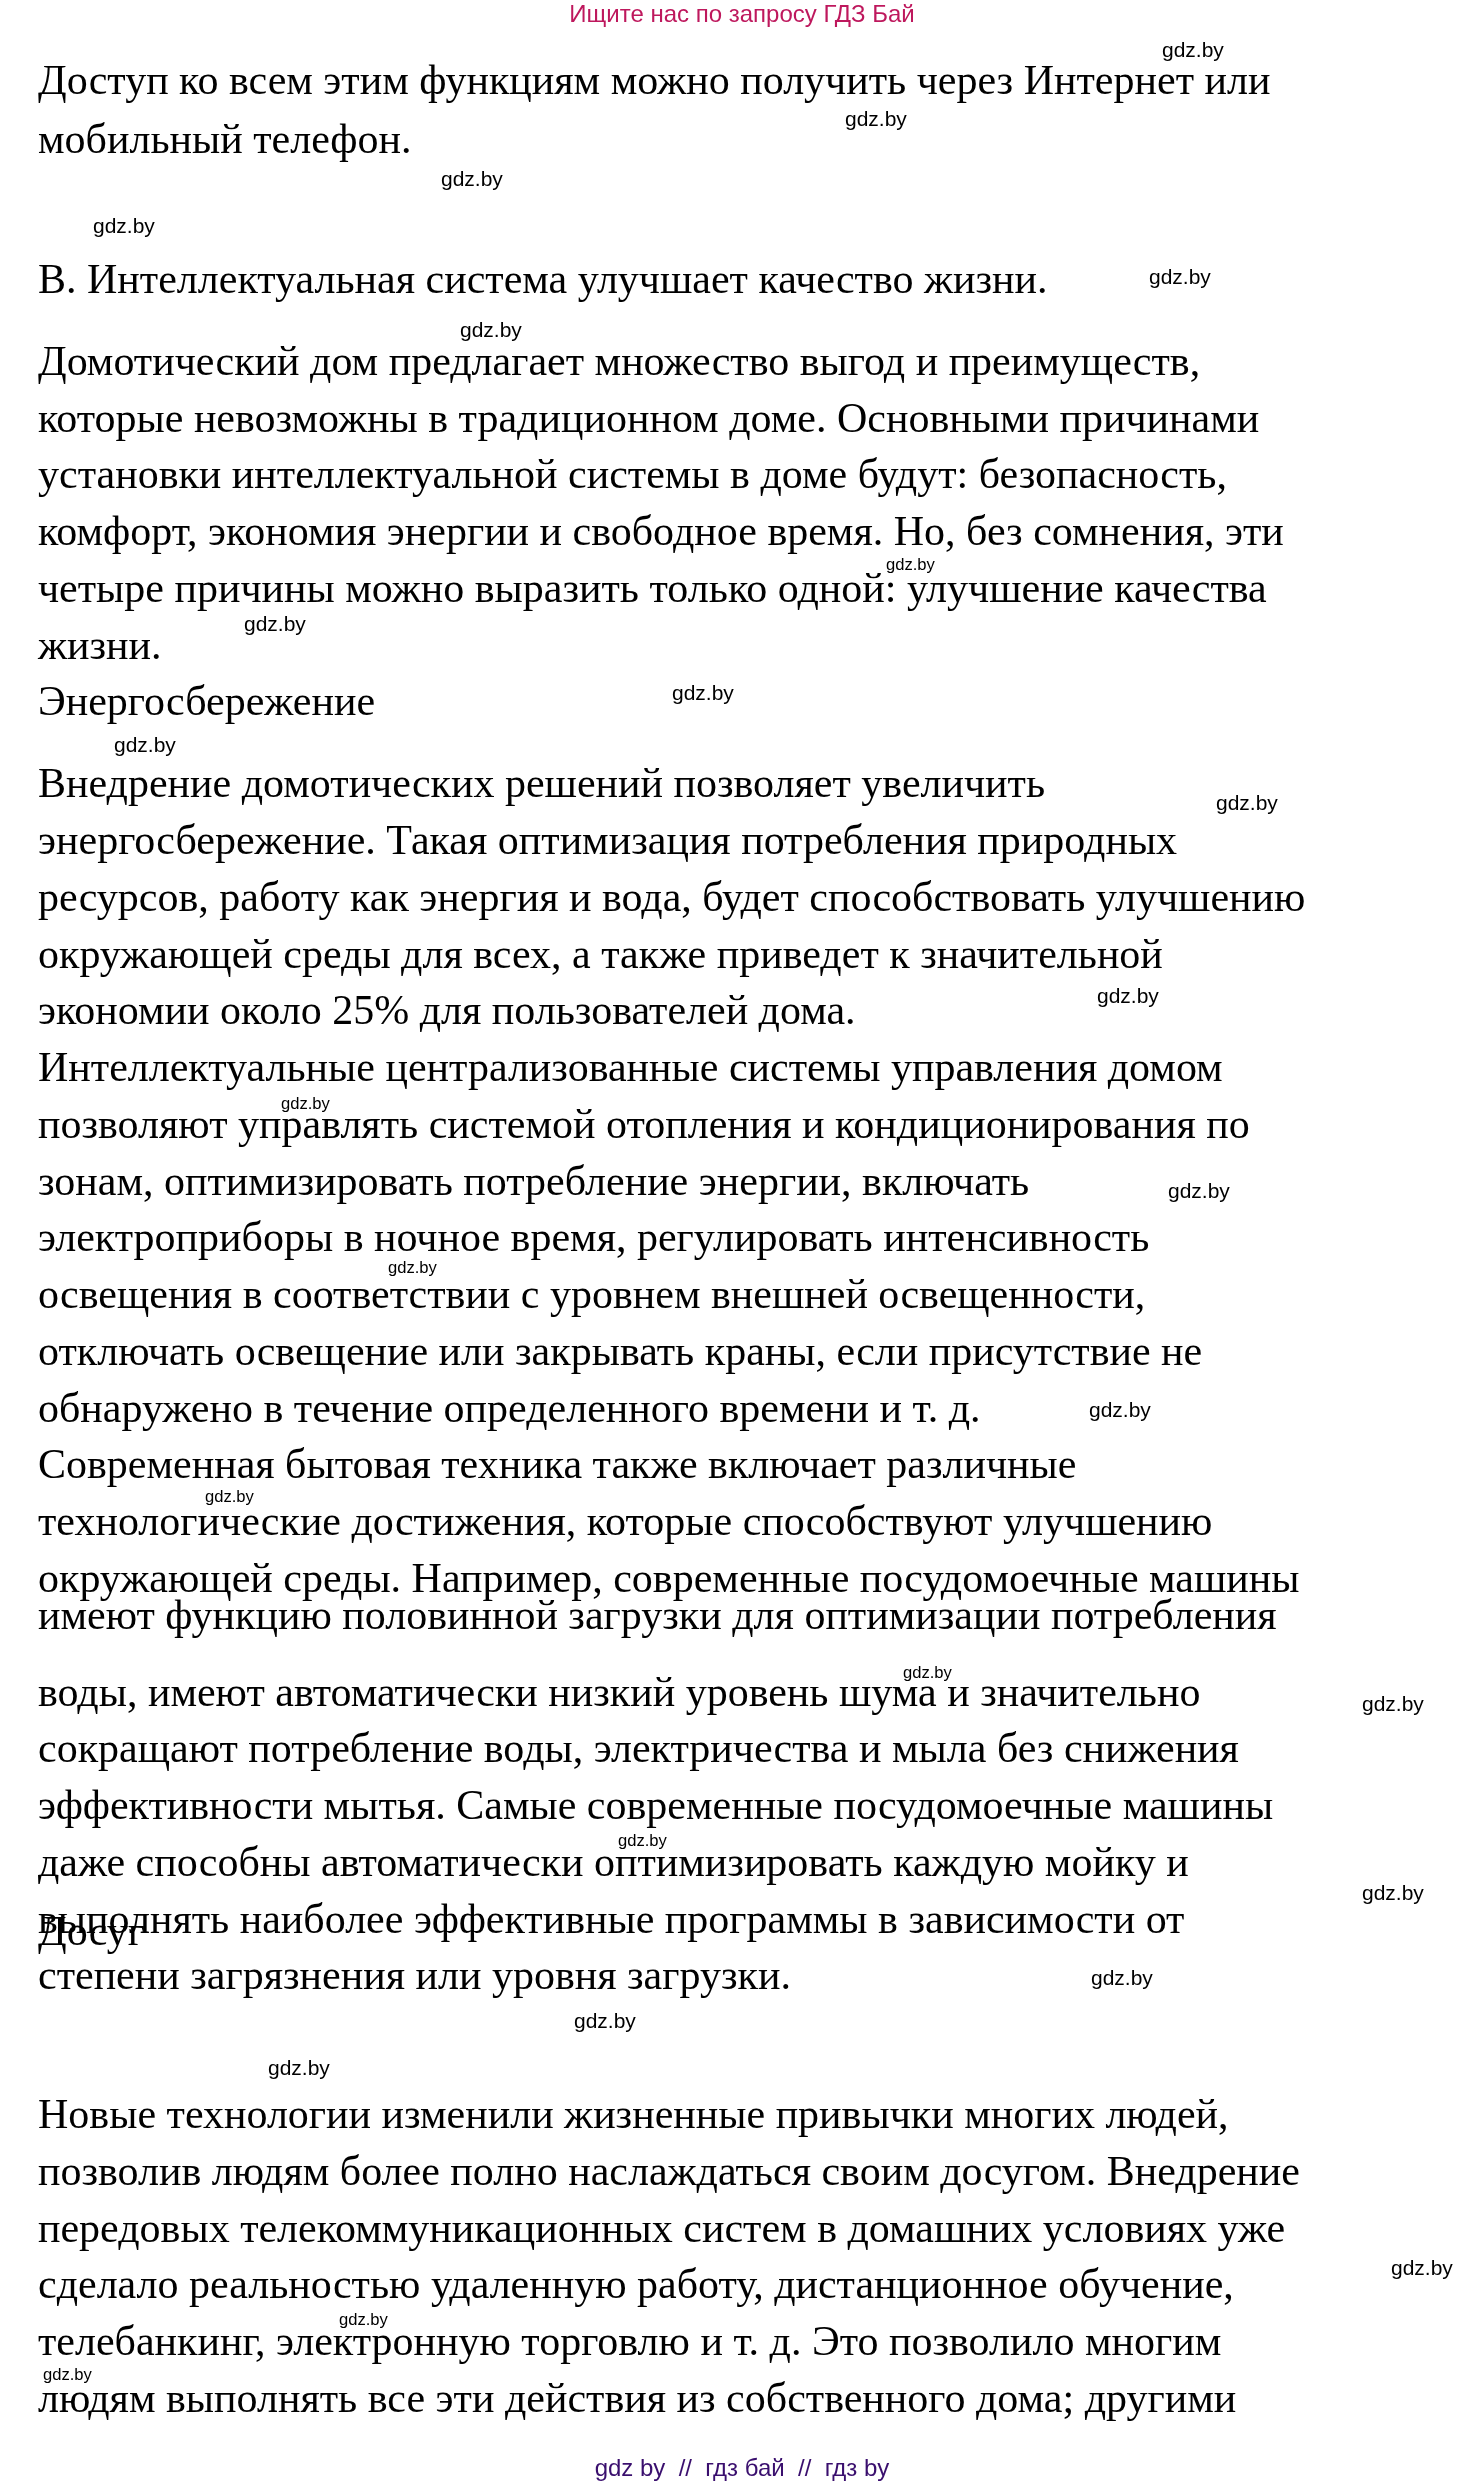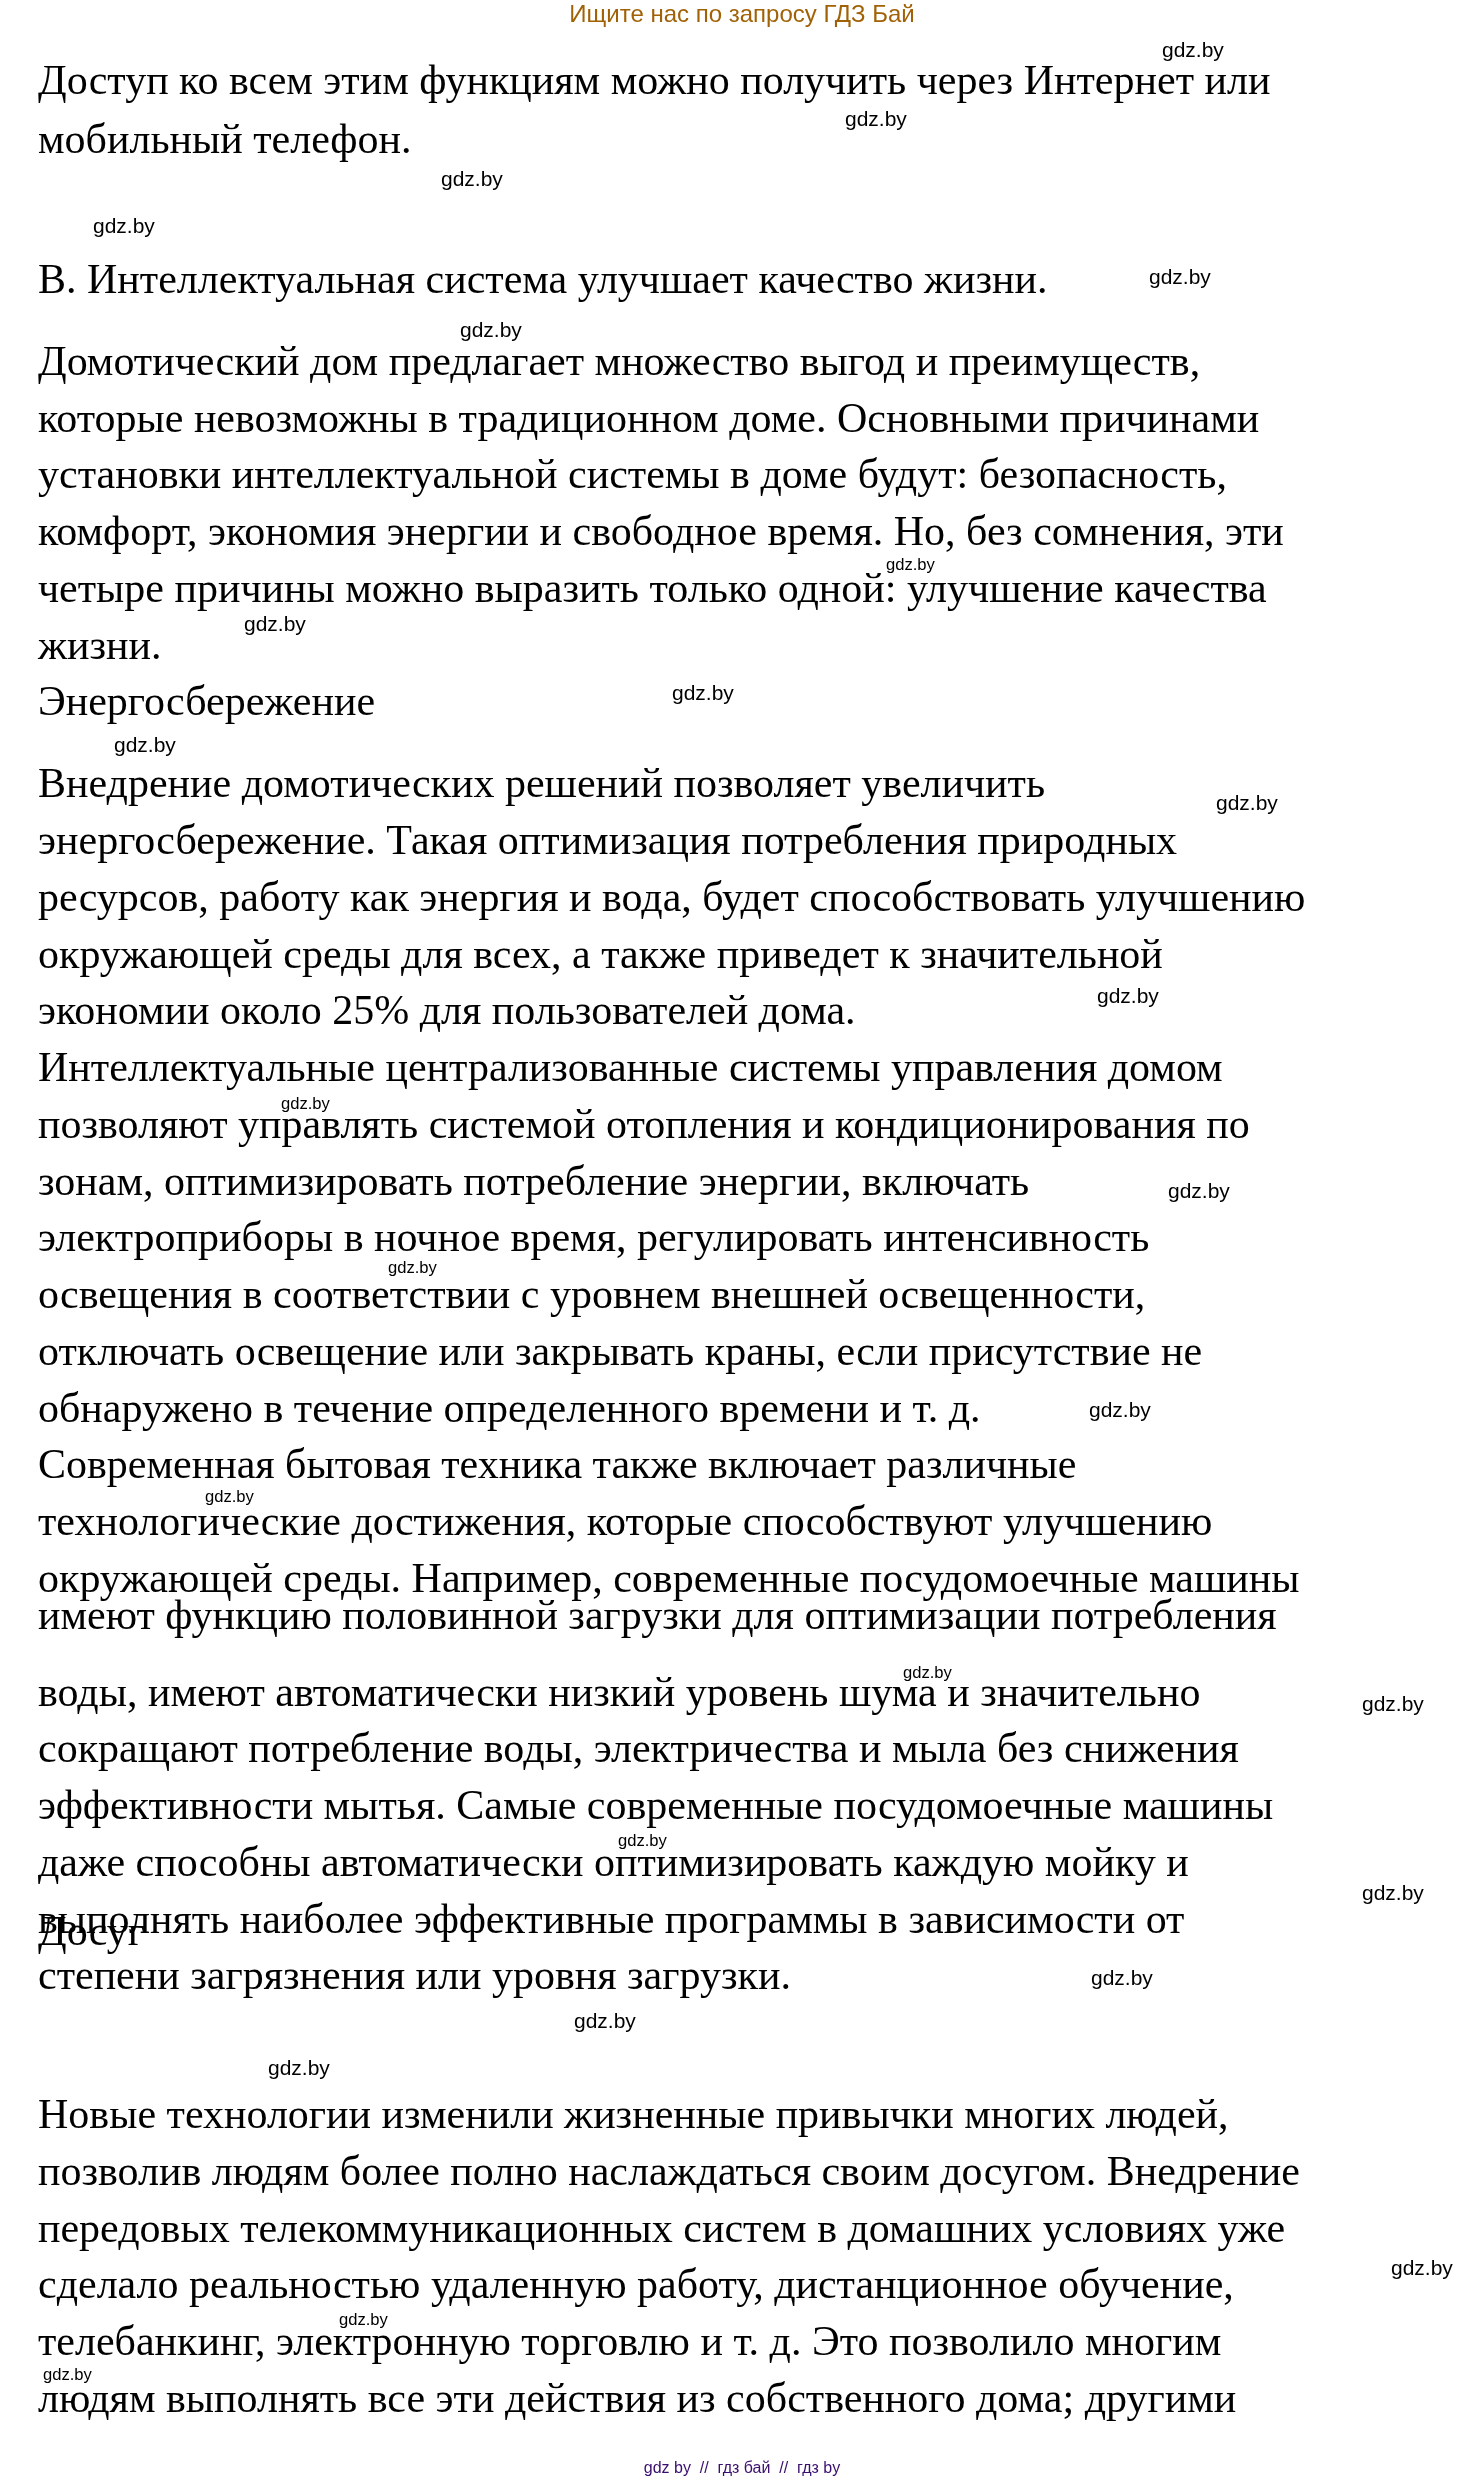--- a/index.html
+++ b/index.html
@@ -1,25 +1,25 @@
 <!DOCTYPE html>
 <html style="font-size:12.6px"><head>
 <meta charset="utf-8">
 <style>
   html, body { margin: 0; padding: 0; background: #ffffff; }
   body { width: 1484px; height: 2487px; position: relative; overflow: hidden; }
   .header {
     position: absolute; left: 0; top: 0; width: 1484px; height: 28px;
     text-align: center; font-family: "Liberation Sans", sans-serif;
-    font-size: 24px; line-height: 28px; color: #a16207;
+    font-size: 24px; line-height: 28px; color: #be185d;
   }
   .footer {
     position: absolute; left: 0; top: 2450px; width: 1484px; height: 35px;
     text-align: center; font-family: "Liberation Sans", sans-serif;
-    font-size: 16px; line-height: 35px; color: #3a0f6e;
+    font-size: 24px; line-height: 35px; color: #3a0f6e;
     white-space: pre;
   }
   .line {
     position: absolute; left: 38px; white-space: nowrap;
     font-family: "Liberation Serif", serif; font-size: 42px;
     color: #000000; line-height: 50px;
   }
   .wm {
     position: absolute; white-space: nowrap;
     font-family: "Liberation Sans", sans-serif; font-size: 21px;

